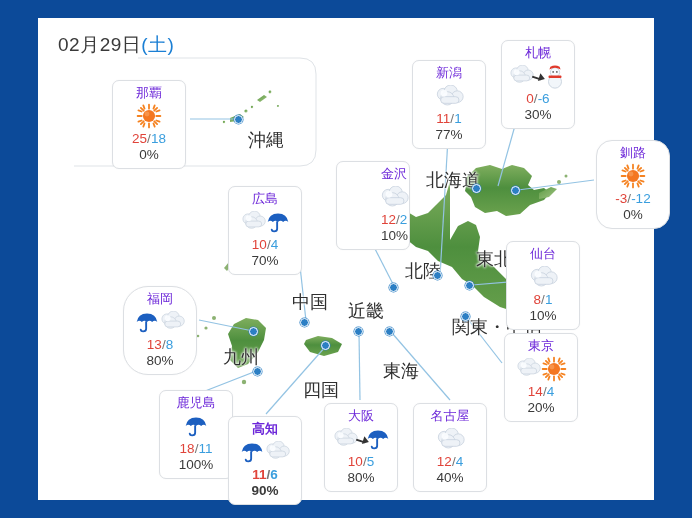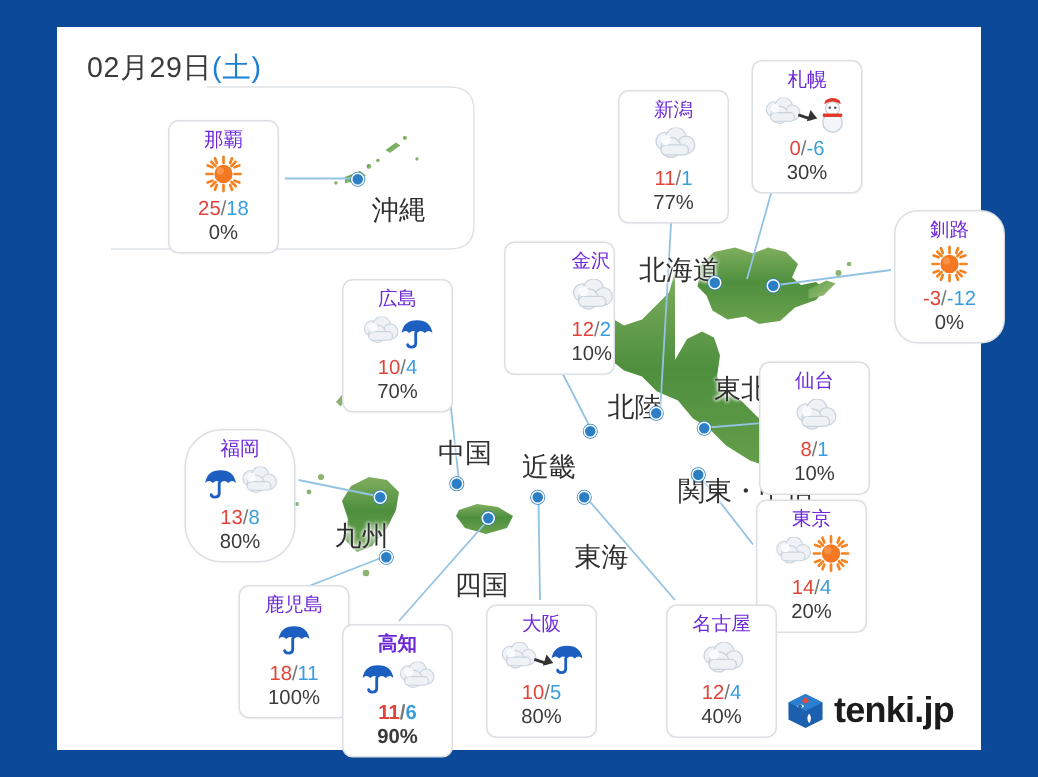--- a/index.html
+++ b/index.html
@@ -407,21 +407,21 @@
           <div class="city">鹿児島</div>
           <div class="icons">
             <span class="ic umb"><svg viewBox="0 0 28 28" width="24" height="24">
                 <path d="M2 14 q1.5 -10 12 -10 q10.5 0 12 10 q-3 -3 -6 0 q-3 -3 -6 0 q-3 -3 -6 0 q-3 -3 -6 0z" fill="#1c5fc0"></path>
                 <path d="M13 14 v8 q0 3 -3.5 3 q-2.5 0 -2.8 -2" stroke="#1c5fc0" stroke-width="2.2" fill="none" stroke-linecap="round"></path>
               </svg></span>
           </div>
           <div class="temps"><span class="hi">18</span><span class="sep">/</span><span class="lo">11</span></div>
           <div class="pop">100%</div>
         </div>
-        <div class="wbox" style="left: 375px; top: 385px; margin-left: 31px;">
+        <div class="wbox" style="left: 375px; top: 385px;">
           <div class="city">名古屋</div>
           <div class="icons">
             <span class="ic cloud" style="width:30px"><svg viewBox="0 0 36 26" width="30" height="21.666666666666668">
                 <g fill="#eef2f7" stroke="#c9d3de" stroke-width="1">
                   <circle cx="11" cy="11" r="7"></circle>
                   <circle cx="20" cy="8" r="8"></circle>
                   <circle cx="28" cy="14" r="7"></circle>
                   <circle cx="16" cy="16" r="8"></circle>
                   <rect x="8" y="14" width="22" height="8" rx="4"></rect>
                 </g>
@@ -469,26 +469,15 @@
                   <rect x="8" y="14" width="22" height="8" rx="4"></rect>
                 </g>
                 <circle cx="12" cy="10" r="4" fill="#fbfdff" opacity=".9"></circle>
               </svg></span>
           </div>
           <div class="temps"><span class="hi">11</span><span class="sep">/</span><span class="lo">6</span></div>
           <div class="pop">90%</div>
         </div>
       </div>
 
-    <div class="logo">
-      <svg class="cube" viewBox="0 0 32 32">
-        <polygon points="16,2 30,9 30,23 16,30 2,23 2,9" fill="#1b5fae"></polygon>
-        <polygon points="16,2 30,9 16,16 2,9" fill="#2a7fd0"></polygon>
-        <path d="M9 12 q3 -3 6 0 q-3 3 -6 0z" fill="#ffffff"></path>
-        <circle cx="11.5" cy="12" r="1.6" fill="#1b5fae"></circle>
-        <path d="M19 18 q3 4 0 8 q-3 -4 0 -8z" fill="#ffffff"></path>
-        <path d="M13 8 l3 -4 3 4 -3 2z" fill="#e04a3a"></path>
-      </svg>
-      <span class="txt">tenki.jp</span>
-    </div>
 
   </div>
 </div>
 
 </body></html>

